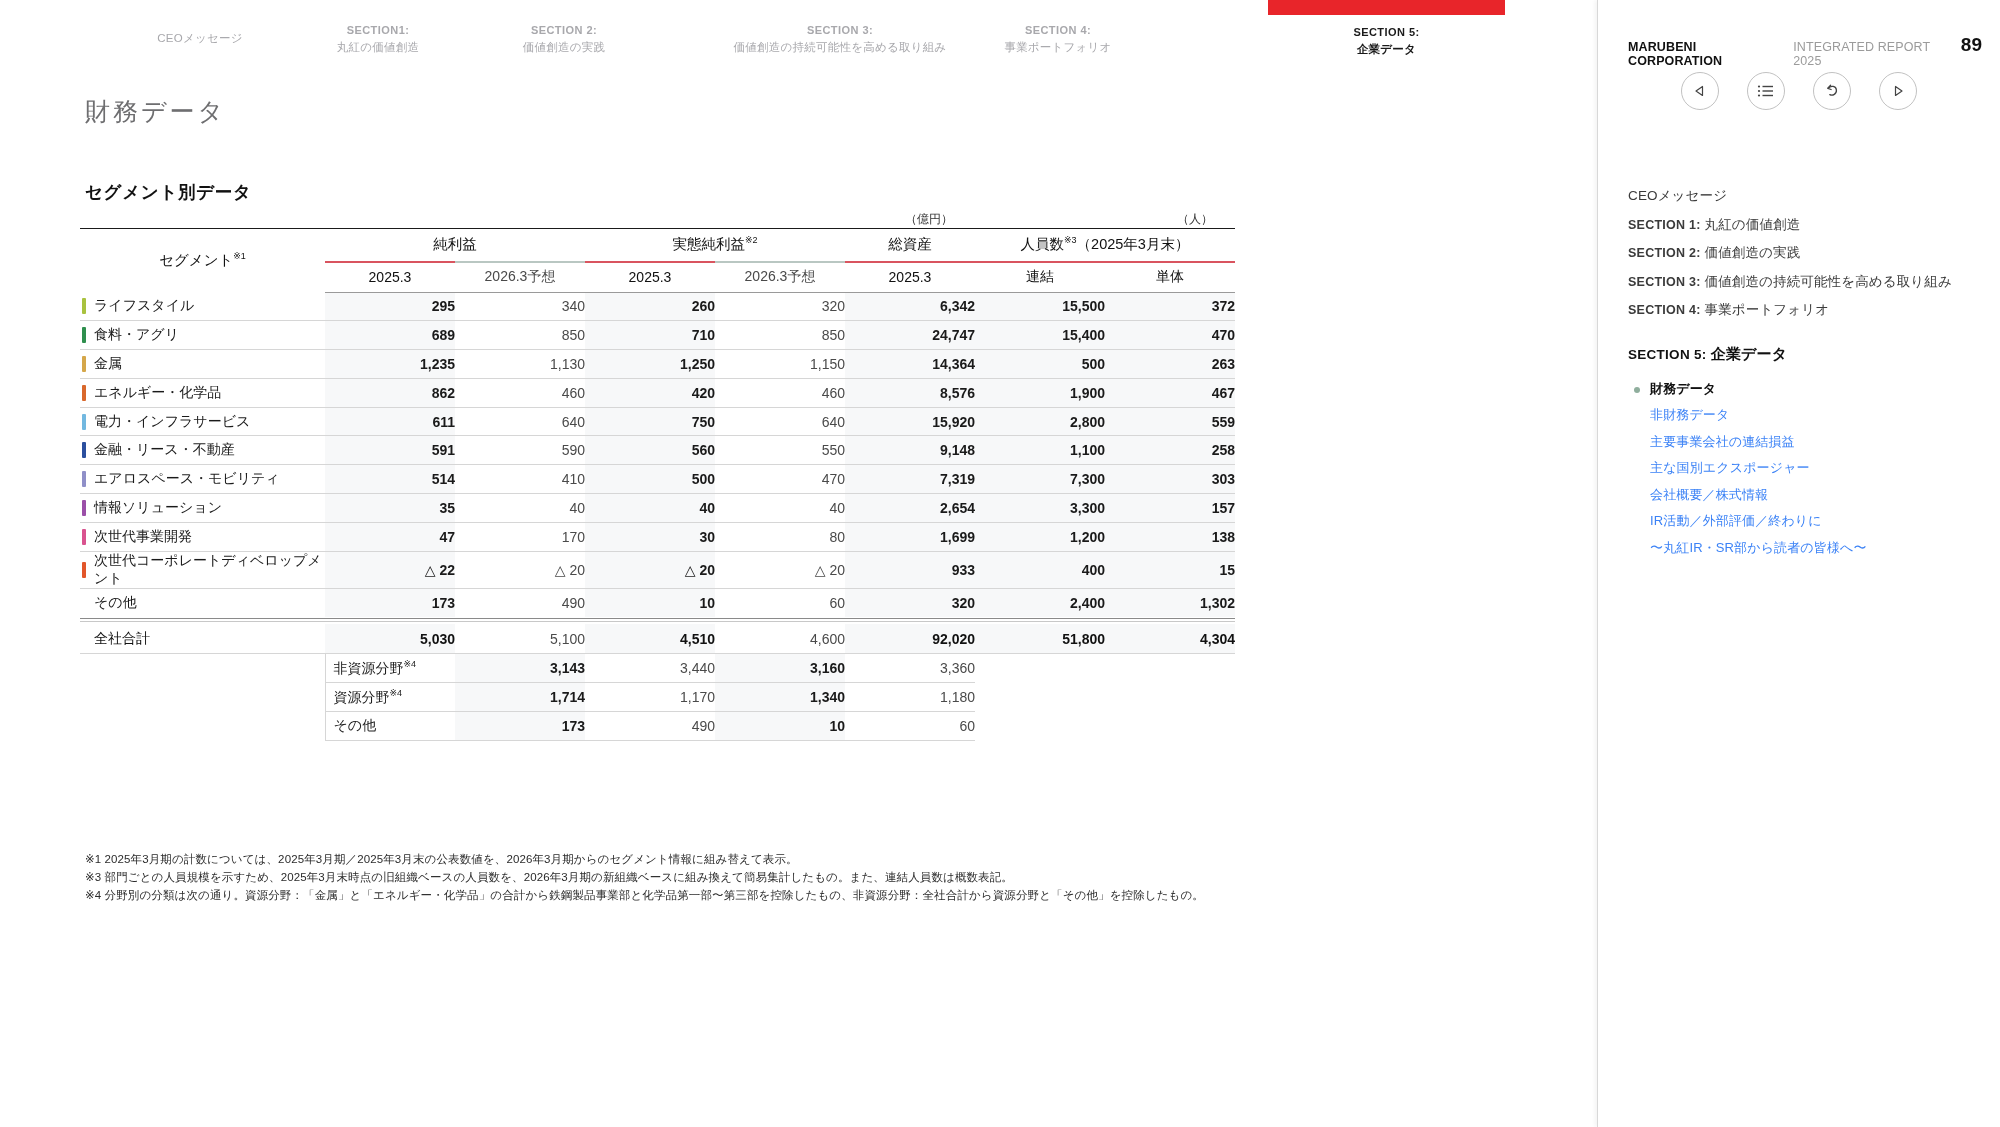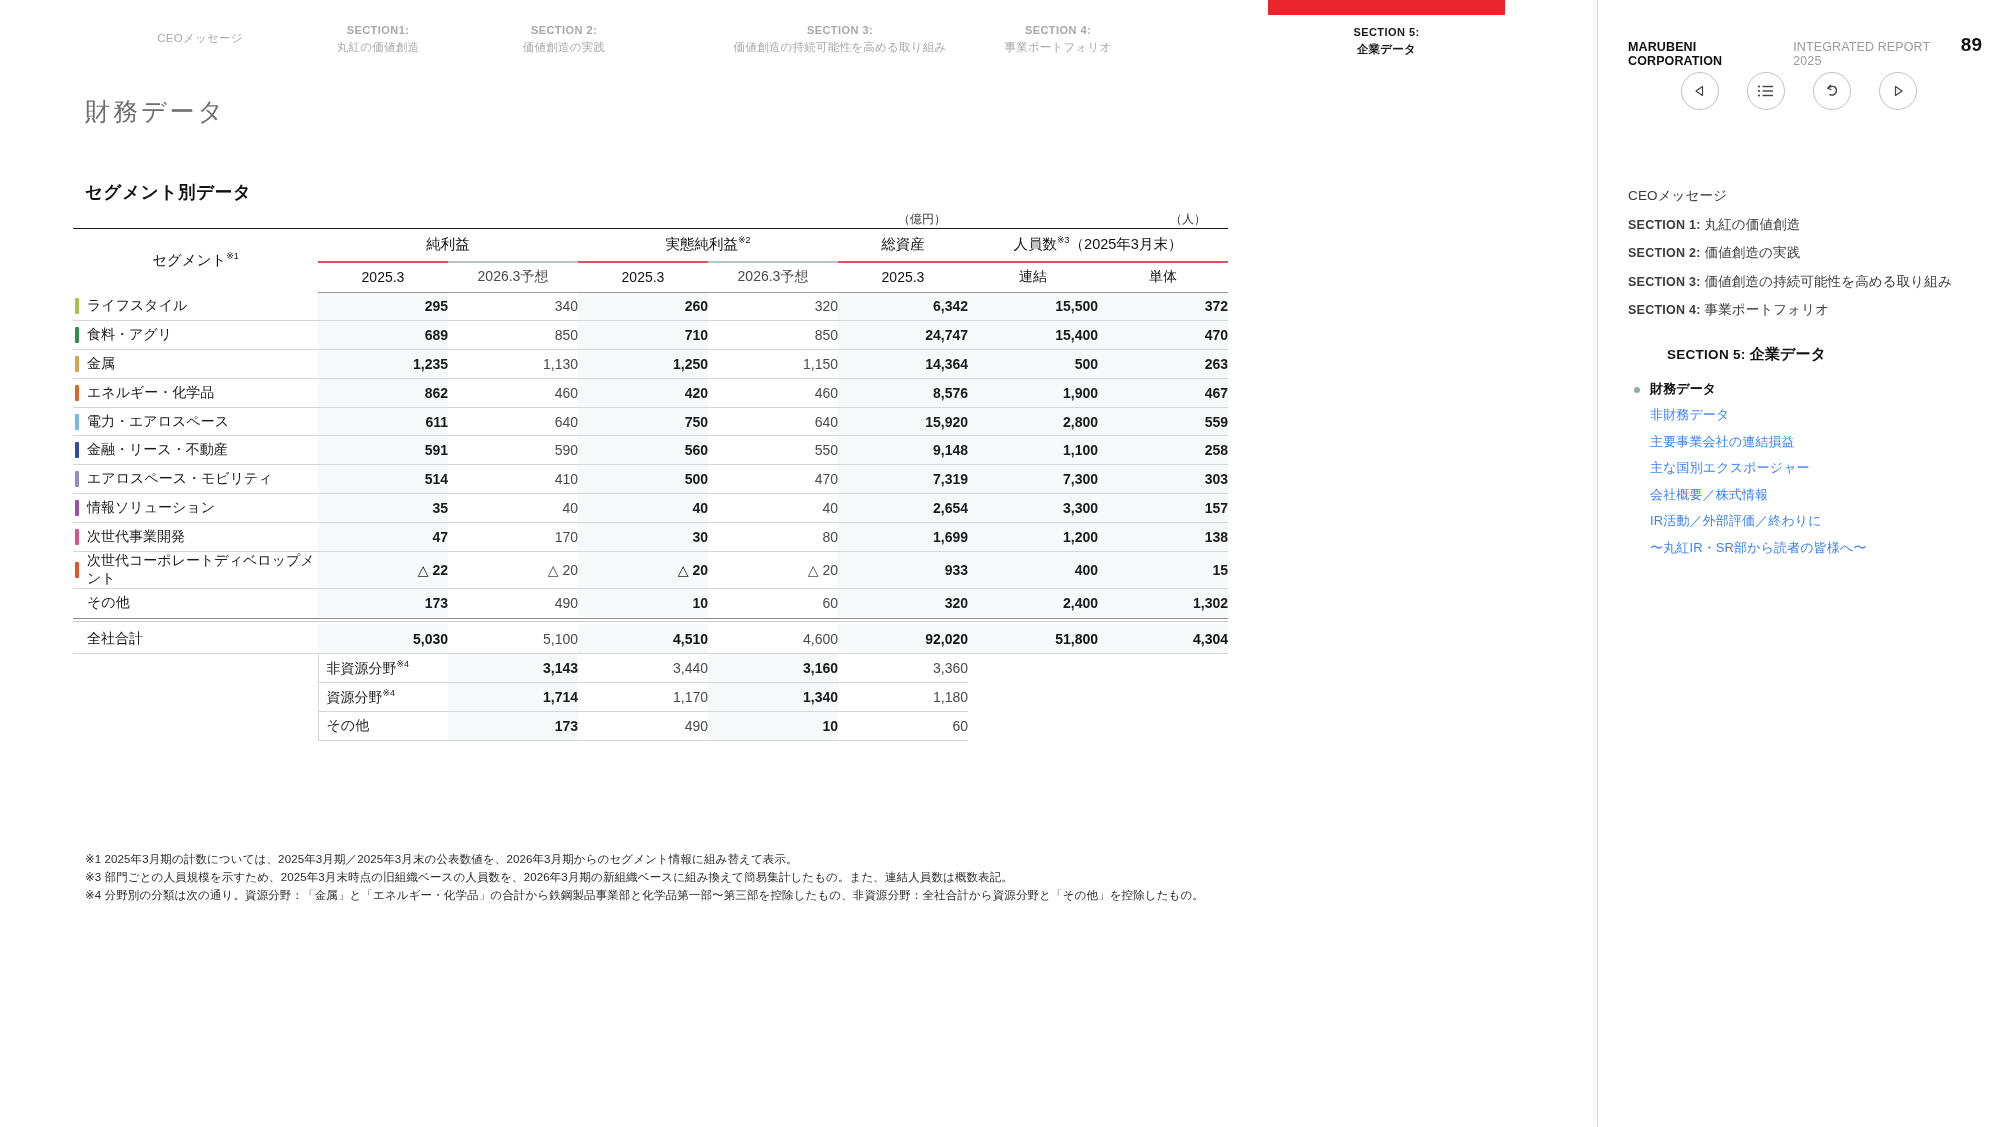--- a/index.html
+++ b/index.html
@@ -51,21 +51,21 @@
     position: absolute; left: 85px; top: 95px;
     font-size: 25px; color: #6e6e70; letter-spacing: .12em;
     font-weight: 400;
   }
   .section-title {
     position: absolute; left: 85px; top: 180px;
     font-size: 17.5px; color: #111; font-weight: 700; letter-spacing: .04em;
   }
 
   
-  .tbl-wrap { position: absolute; left: 73px; top: 206px; width: 1428px; }
+  .tbl-wrap { position: absolute; left: 80px; top: 206px; width: 1428px; }
   table.fin { border-collapse: collapse; width: 1428px; table-layout: fixed; }
   table.fin td, table.fin th { padding: 0; font-weight: 400; }
 
   .unit-row td { height: 22px; font-size: 12px; color: #333; text-align: right;
                  vertical-align: bottom; padding-bottom: 2px; }
 
   .grp-row th {
     height: 34px; font-size: 14.5px; color: #111; font-weight: 400;
     border-top: 1.6px solid #1a1a1a; text-align: center; vertical-align: middle;
   }
@@ -152,21 +152,21 @@
     border: 1px solid #c2c2c2; background: #fff;
     display: flex; align-items: center; justify-content: center;
   }
   .cbtn svg { display: block; }
 
   .sb-nav { position: absolute; left: 30px; top: 182px; right: 14px; }
   .sb-nav .lvl1 {
     font-size: 13.5px; color: #3b3b3b; line-height: 28.5px; letter-spacing: .01em;
   }
   .sb-nav .lvl1 b { font-weight: 700; font-size: 12.5px; letter-spacing: .02em; }
-  .sb-nav .lvl1.cur { font-weight: 700; color: #111; font-size: 15px; margin-top: 12px; line-height: 34px; margin-left: 39px; }
+  .sb-nav .lvl1.cur { font-weight: 700; color: #111; font-size: 15px; margin-top: 12px; line-height: 34px; }
   .sb-nav .lvl1.cur b { font-size: 13.5px; }
 
   .sb-sub { margin-top: 4px; }
   .sb-sub .item {
     position: relative; padding-left: 22px;
     font-size: 13px; color: #3b82f6; line-height: 26.5px; letter-spacing: .01em;
   }
   .sb-sub .item.active { font-weight: 700; color: #111; }
   .sb-sub .item.active .dot {
     position: absolute; left: 6px; top: 11px;
@@ -293,21 +293,21 @@
               <td class="seg"><span class="bar" style="background: rgb(217, 104, 44);"></span><span>エネルギー・化学品</span></td>
               <td class="num em sh">862</td>
               <td class="num" style="color: rgb(74, 74, 74);">460</td>
               <td class="num em sh">420</td>
               <td class="num" style="color: rgb(74, 74, 74);">460</td>
               <td class="num em sh">8,576</td>
               <td class="num em sh">1,900</td>
               <td class="num em sh">467</td>
             </tr>
             <tr class="body-row">
-              <td class="seg"><span class="bar" style="background: rgb(114, 184, 224);"></span><span>電力・エアロスペース</span></td>
+              <td class="seg"><span class="bar" style="background: rgb(114, 184, 224);"></span><span>電力・インフラサービス</span></td>
               <td class="num em sh">611</td>
               <td class="num" style="color: rgb(74, 74, 74);">640</td>
               <td class="num em sh">750</td>
               <td class="num" style="color: rgb(74, 74, 74);">640</td>
               <td class="num em sh">15,920</td>
               <td class="num em sh">2,800</td>
               <td class="num em sh">559</td>
             </tr>
             <tr class="body-row">
               <td class="seg"><span class="bar" style="background: rgb(43, 79, 158);"></span><span>金融・リース・不動産</span></td>

